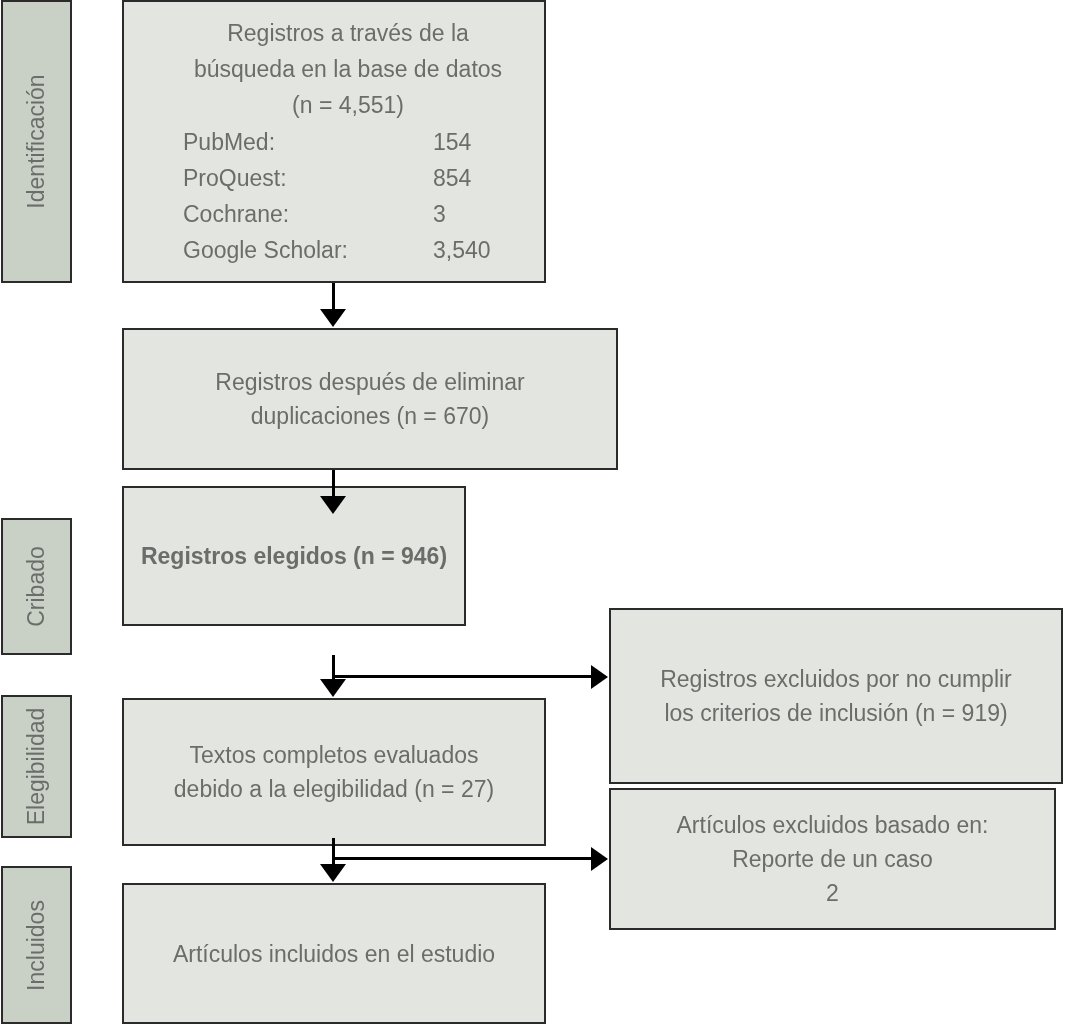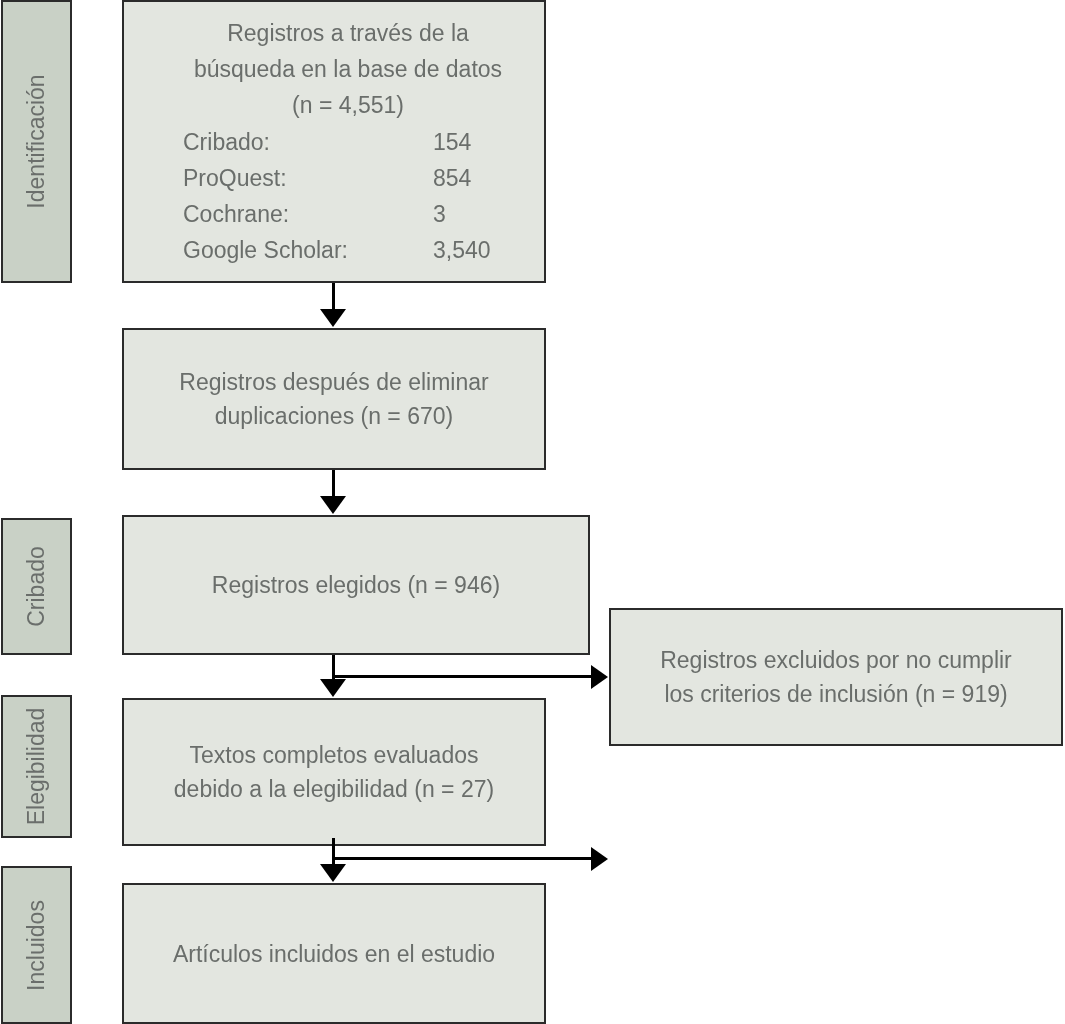--- a/index.html
+++ b/index.html
@@ -131,72 +131,79 @@
     <span class="vtext">Incluidos</span>
   </div>
 
   <div class="box" style="left:122px; top:0px; width:424px; height:283px;padding-left:28px;">
     <div class="inner">
       <span class="ident-head">Registros a través de la</span>
       <span class="ident-head">búsqueda en la base de datos</span>
       <span class="ident-head">(n = 4,551)</span>
       <span class="db-list">
         <span class="db-row">
-          <span class="db-name">Cribado:</span>
+          <span class="db-name">PubMed:</span>
           <span class="db-count">154</span>
         </span>
         <span class="db-row">
           <span class="db-name">ProQuest:</span>
           <span class="db-count">854</span>
         </span>
         <span class="db-row">
           <span class="db-name">Cochrane:</span>
           <span class="db-count">3</span>
         </span>
         <span class="db-row">
           <span class="db-name">Google Scholar:</span>
           <span class="db-count">3,540</span>
         </span>
       </span>
     </div>
   </div>
 
-  <div class="box" style="left:122px; top:328px; width:424px; height:142px;justify-content:center;">
+  <div class="box" style="left:122px; top:328px; width:496px; height:142px;justify-content:center;">
     <div class="inner">
       <span>Registros después de eliminar</span><br>
       <span>duplicaciones (n = 670)</span>
     </div>
   </div>
 
-  <div class="box" style="left:122px; top:515px; width:468px; height:140px;">
+  <div class="box" style="left:122px; top:486px; width:344px; height:140px;font-weight:bold;">
     <div class="inner">
       <span>Registros elegidos (n = 946)</span>
     </div>
   </div>
 
   <div class="box" style="left:122px; top:698px; width:424px; height:148px;">
     <div class="inner">
       <span>Textos completos evaluados</span><br>
       <span>debido a la elegibilidad (n = 27)</span>
     </div>
   </div>
 
   <div class="box" style="left:122px; top:883px; width:424px; height:141px;">
     <div class="inner">
       <span>Artículos incluidos en el estudio</span><br>
     </div>
   </div>
 
-  <div class="box" style="left:609px; top:608px; width:454px; height:138px;">
+  <div class="box" style="left:609px; top:608px; width:454px; height:176px;">
     <div class="inner">
       <span>Registros excluidos por no cumplir</span><br>
       <span>los criterios de inclusión (n = 919)</span>
     </div>
   </div>
 
+  <div class="box" style="left:609px; top:788px; width:447px; height:142px;">
+    <div class="inner">
+      <span>Artículos excluidos basado en:</span><br>
+      <span>Reporte de un caso</span><br>
+      <span>2</span>
+    </div>
+  </div>
 
   <div class="vline" style="left:332px; top:283px; height:30px;"></div>
   <div class="arrow-down" style="left:320px; top:309px;"></div>
 
   <div class="vline" style="left:332px; top:470px; height:30px;"></div>
   <div class="arrow-down" style="left:320px; top:496px;"></div>
 
   <div class="vline" style="left:332px; top:655px; height:28px;"></div>
   <div class="arrow-down" style="left:320px; top:679px;"></div>
 

